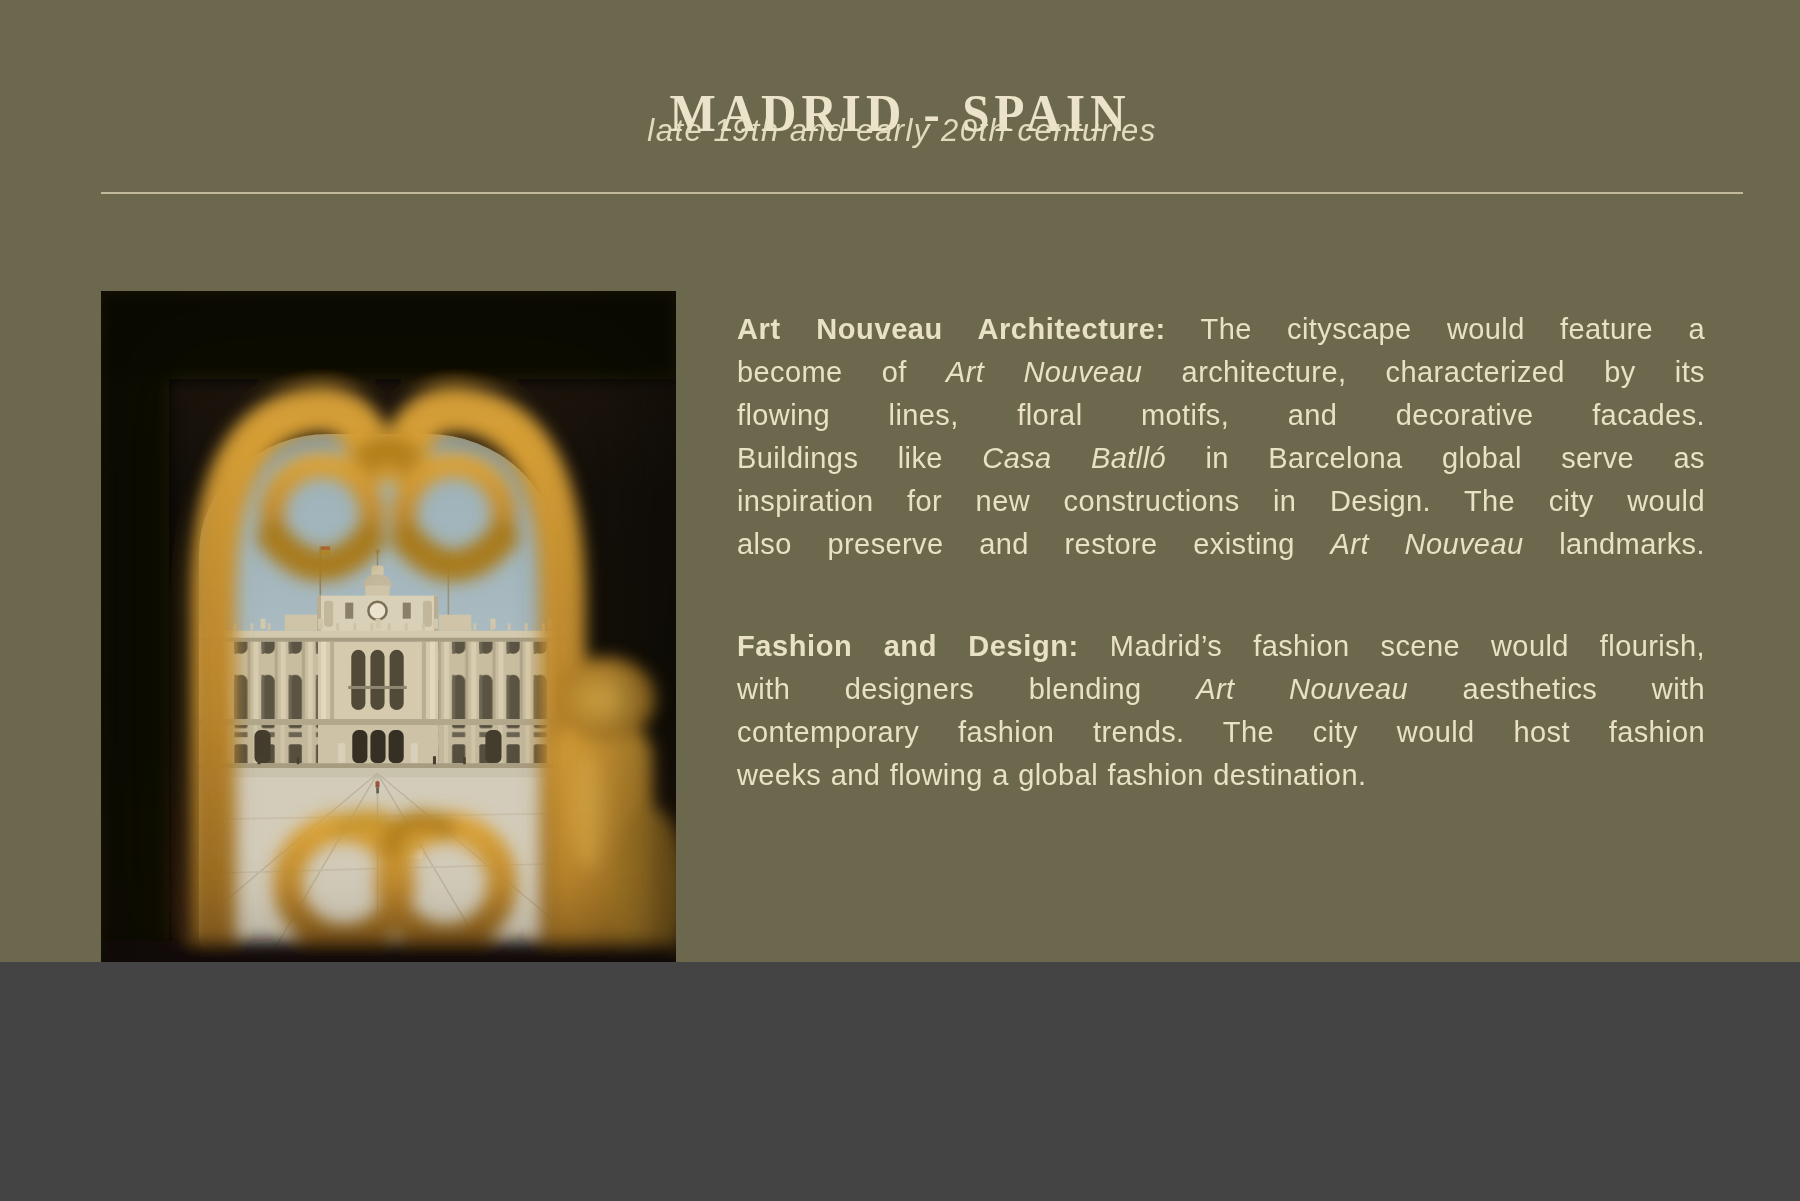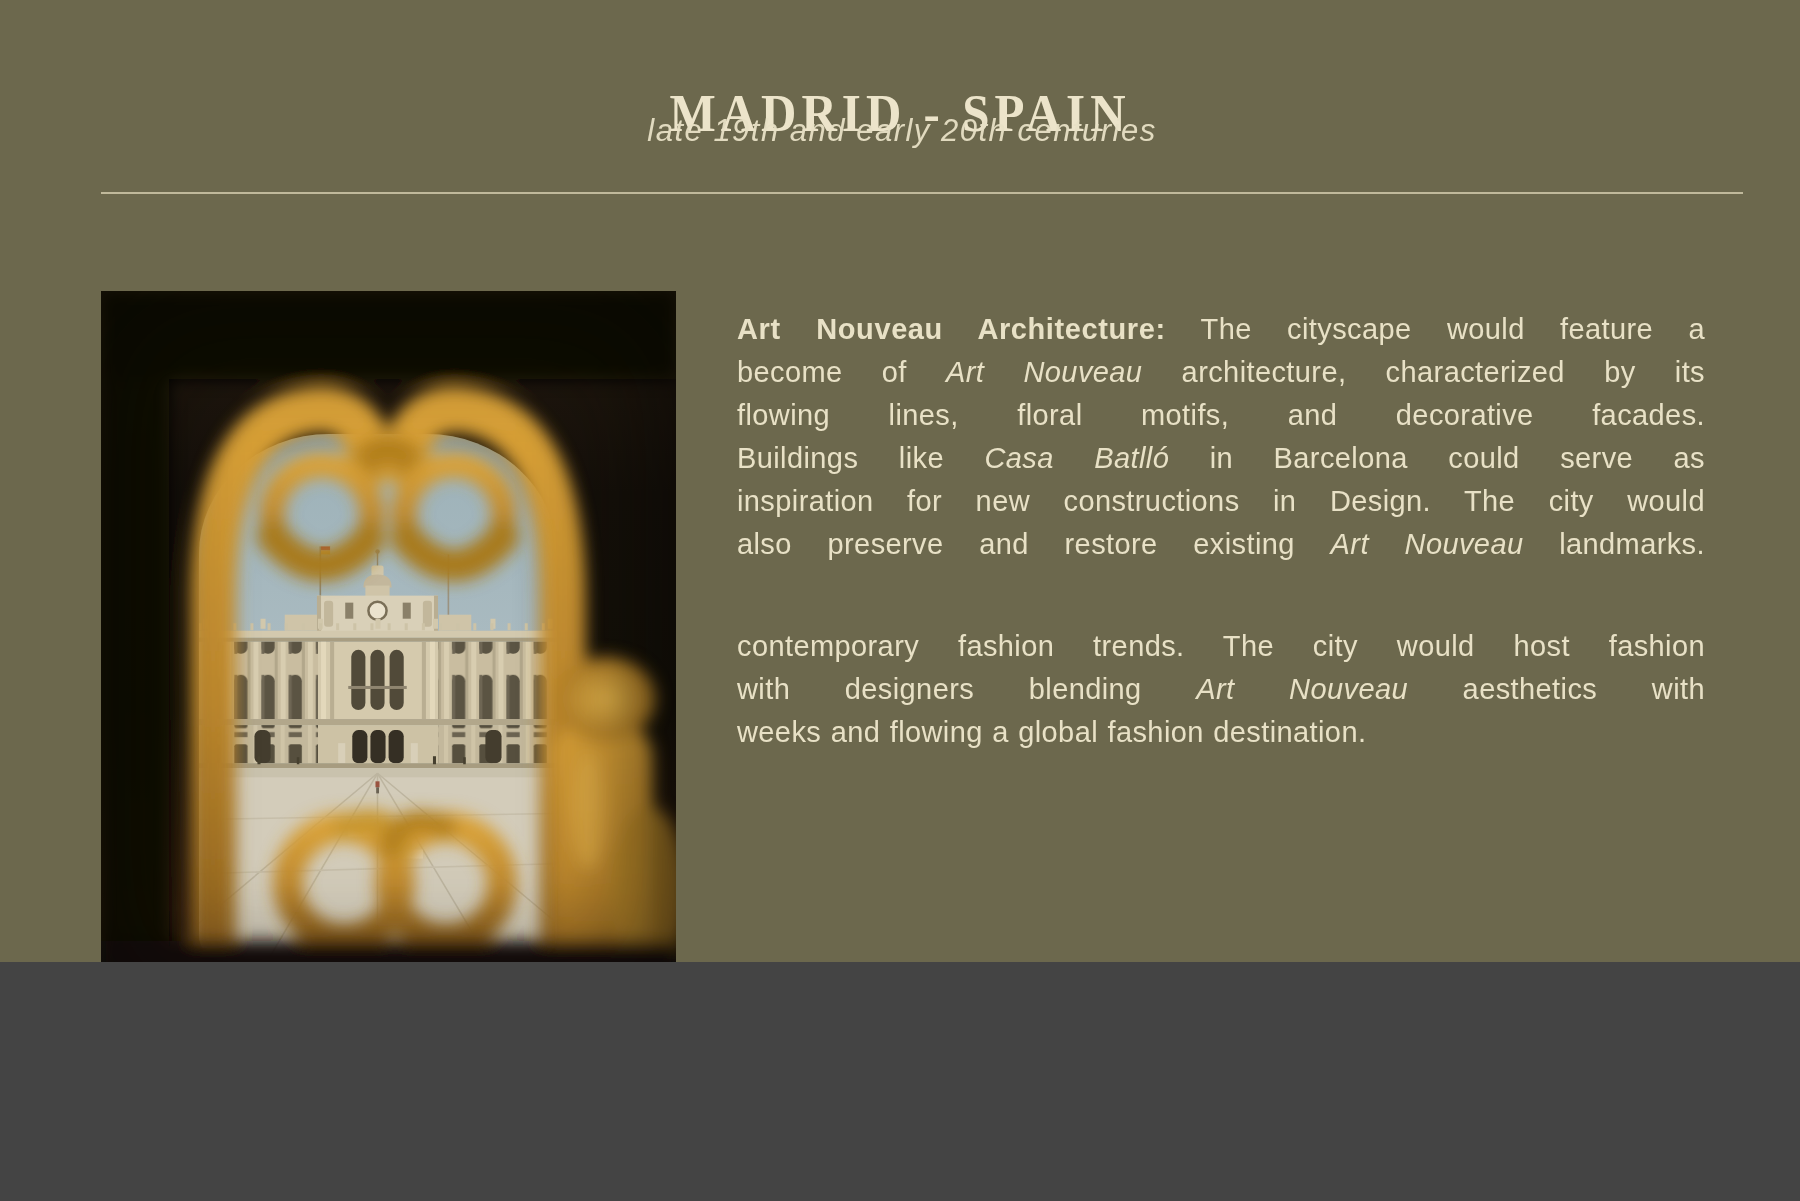--- a/index.html
+++ b/index.html
@@ -219,25 +219,26 @@
     </svg>
 
     <div class="vignette"></div>
   </div>
 
   <main class="textcol" id="paras">
       <div class="para">
         <div class="line fill"><span class="bd">Art Nouveau Architecture:</span><span> The cityscape would feature a</span></div>
         <div class="line fill"><span>become of </span><span class="it">Art Nouveau</span><span> architecture, characterized by its</span></div>
         <div class="line fill"><span>flowing lines, floral motifs, and decorative facades.</span></div>
-        <div class="line fill"><span>Buildings like </span><span class="it">Casa Batlló</span><span> in Barcelona could serve as</span></div>
+        <div class="line fill"><span>Buildings like </span><span class="it">Casa Batlló</span><span> in Barcelona global serve as</span></div>
         <div class="line fill"><span>inspiration for new constructions in Design. The city would</span></div>
         <div class="line fill"><span>also preserve and restore existing </span><span class="it">Art Nouveau</span><span> landmarks.</span></div>
       </div>
       <div class="para">
+        <div class="line fill"><span class="bd">Fashion and Design:</span><span> Madrid’s fashion scene would flourish,</span></div>
+        <div class="line fill"><span>with designers blending </span><span class="it">Art Nouveau</span><span> aesthetics with</span></div>
         <div class="line fill"><span>contemporary fashion trends. The city would host fashion</span></div>
-        <div class="line fill"><span>with designers blending </span><span class="it">Art Nouveau</span><span> aesthetics with</span></div>
         <div class="line"><span>weeks and flowing a global fashion destination.</span></div>
       </div>
     </main>
 
   <div class="divider bottom"></div>
 </div>
 
 </body></html>

